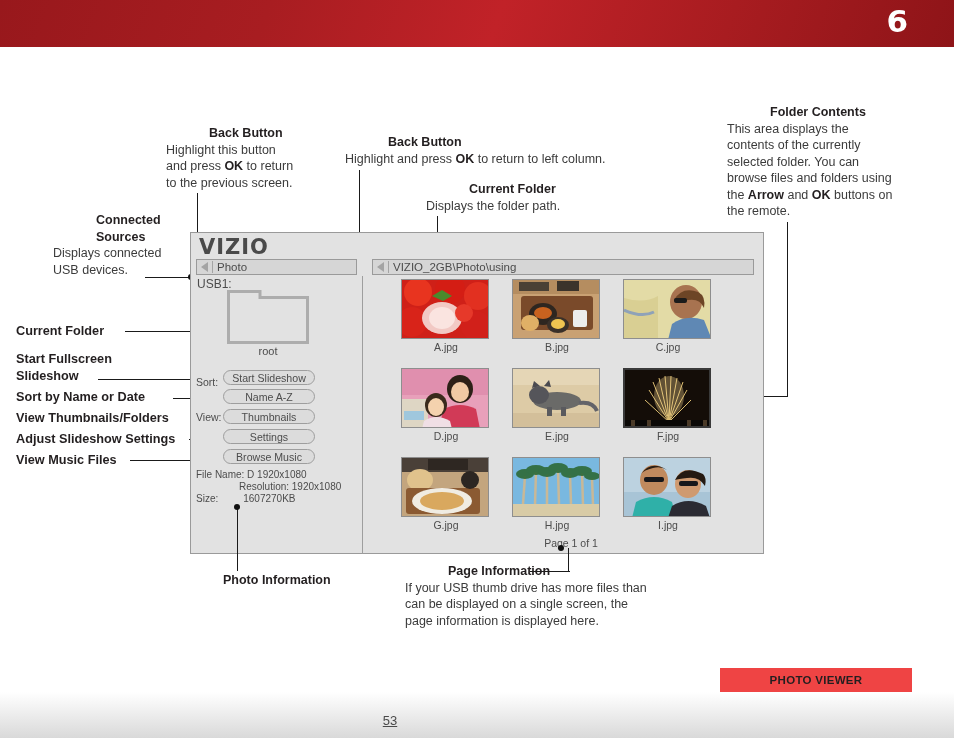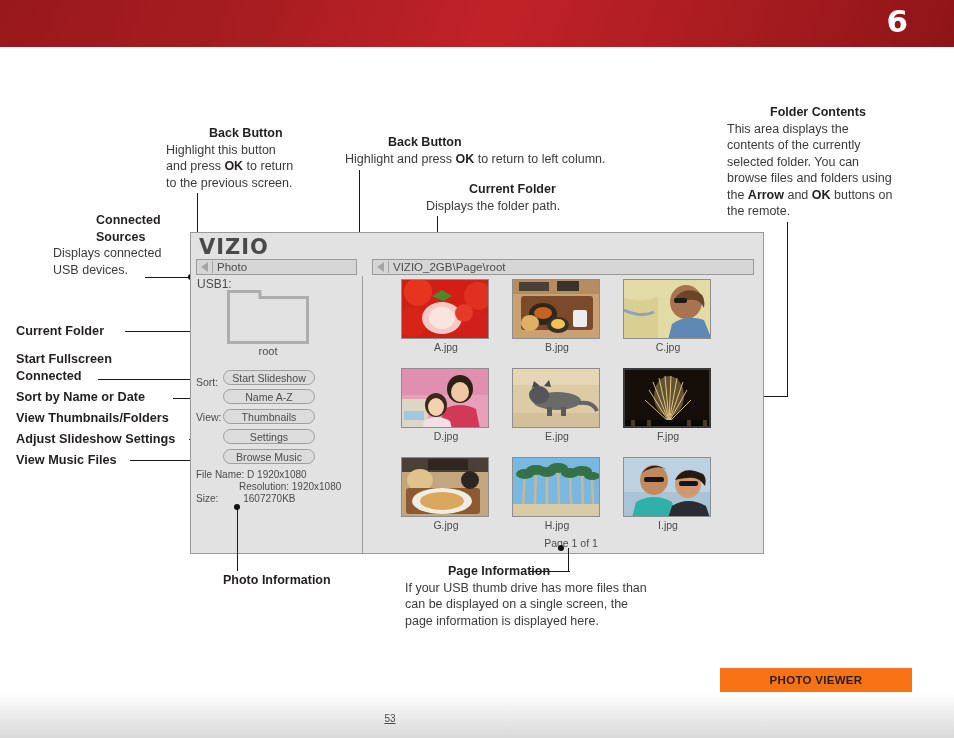--- a/index.html
+++ b/index.html
@@ -228,21 +228,21 @@
     text-align: center;
     font-size: 10.5px;
     color: #4c4c4c;
   }
 
   
   #footer-tab {
     position: absolute;
     left: 720px; top: 668px;
     width: 192px; height: 24px;
-    background: #f97316;
+    background: #ef4444;
     display: flex;
     align-items: center;
     justify-content: center;
   }
   #footer-tab-text {
     font-size: 11.5px;
     font-weight: bold;
     color: #231f20;
     letter-spacing: 0.3px;
   }
@@ -250,21 +250,21 @@
     position: absolute;
     left: 0; top: 692px;
     width: 954px; height: 46px;
     background: linear-gradient(180deg, #ffffff 0%, #f2f2f2 35%, #d9d9d9 100%);
   }
   #page-number {
     position: absolute;
     left: 0; top: 713px;
     width: 780px;
     text-align: center;
-    font-size: 10px;
+    font-size: 13px;
     color: #4a4a4a;
     text-decoration: underline;
   }
 </style>
 </head>
 <body>
 
 <div id="header-bar">
   <div id="chapter-number">6</div>
 </div>
@@ -304,21 +304,21 @@
 </div>
 <div class="ln-v" style="left:787px; top:222px; height:175px;"></div>
 <div class="ln-h" style="left:733px; top:396px; width:55px;"></div>
 <div class="dot" style="left:727px; top:394px;"></div>
 
 <div class="left-label" style="left:16px; top:323px;">Current Folder</div>
 <div class="ln-h" style="left:125px; top:331px; width:95px;"></div>
 <div class="dot" style="left:218px; top:328px;"></div>
 
 <div class="left-label" style="left:16px; top:351px;">Start Fullscreen</div>
-<div class="left-label" style="left:16px; top:368px;">Connected</div>
+<div class="left-label" style="left:16px; top:368px;">Slideshow</div>
 <div class="ln-h" style="left:98px; top:379px; width:121px;"></div>
 <div class="dot" style="left:216px; top:376px;"></div>
 
 <div class="left-label" style="left:16px; top:389px;">Sort by Name or Date</div>
 <div class="ln-h" style="left:173px; top:398px; width:22px;"></div>
 <div class="dot" style="left:190px; top:395px;"></div>
 
 <div class="left-label" style="left:16px; top:410px;">View Thumbnails/Folders</div>
 <div class="dot" style="left:190px; top:415px;"></div>
 
@@ -336,21 +336,21 @@
 
   <div id="crumb-left">
     <span class="back-arrow"></span>
     <span class="crumb-sep"></span>
     <span class="crumb-text">Photo</span>
   </div>
 
   <div id="crumb-right">
     <span class="back-arrow"></span>
     <span class="crumb-sep"></span>
-    <span class="crumb-text">VIZIO_2GB\Page\root</span>
+    <span class="crumb-text">VIZIO_2GB\Photo\using</span>
   </div>
 
   <div id="col-divider"></div>
 
   <div id="tv-left-col">
     <div id="usb-label">USB1:</div>
 
     <div id="folder-icon">
       <svg width="82" height="54" viewBox="0 0 82 54">
         <path d="M1.5,1.5 H33 V7.5 H80.5 V52.5 H1.5 Z" fill="#e2e2e2" stroke="#adadad" stroke-width="3"></path>

